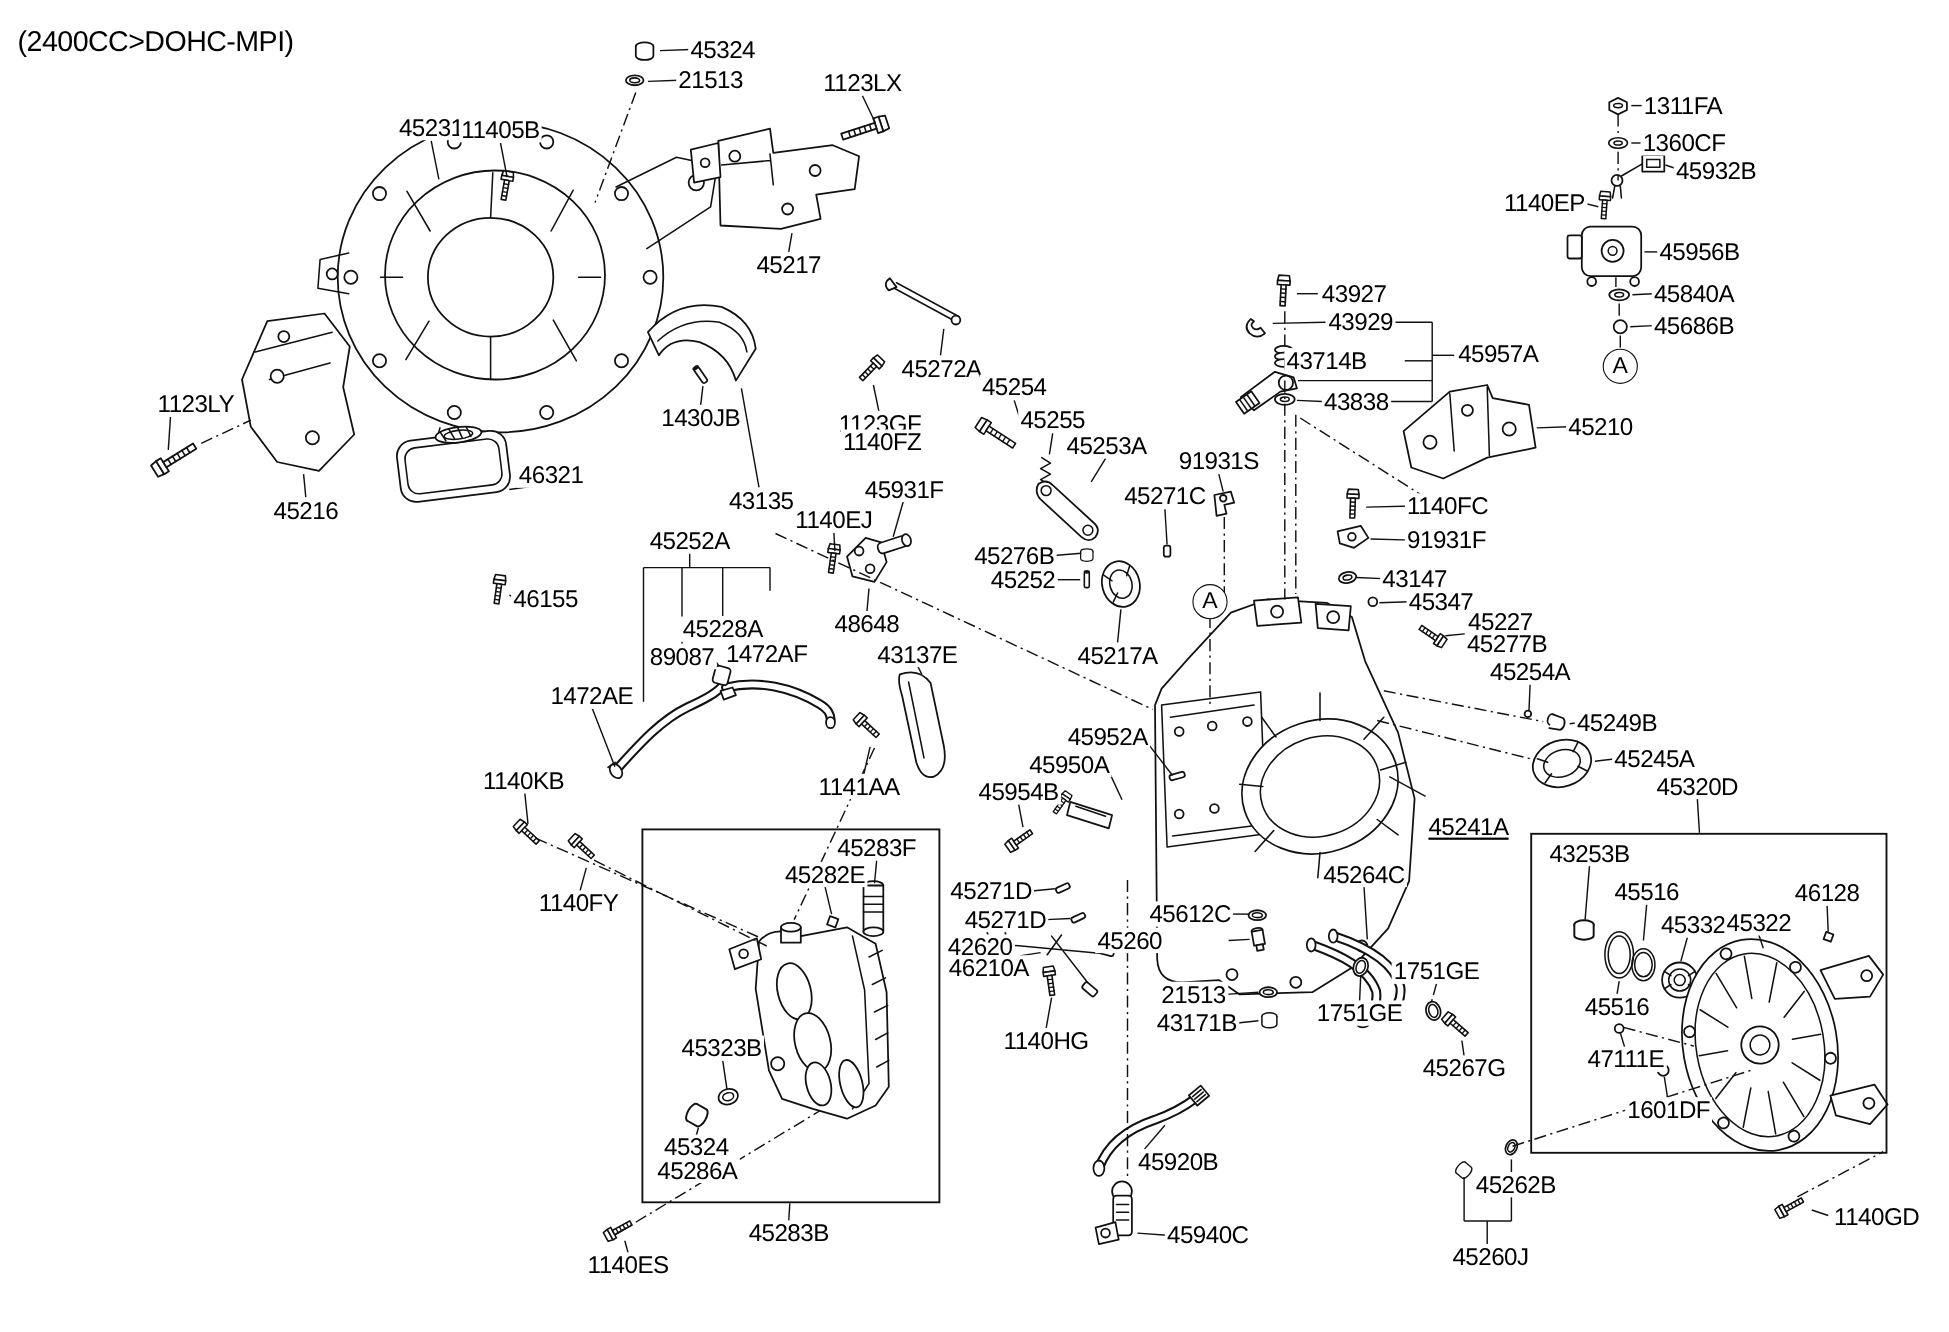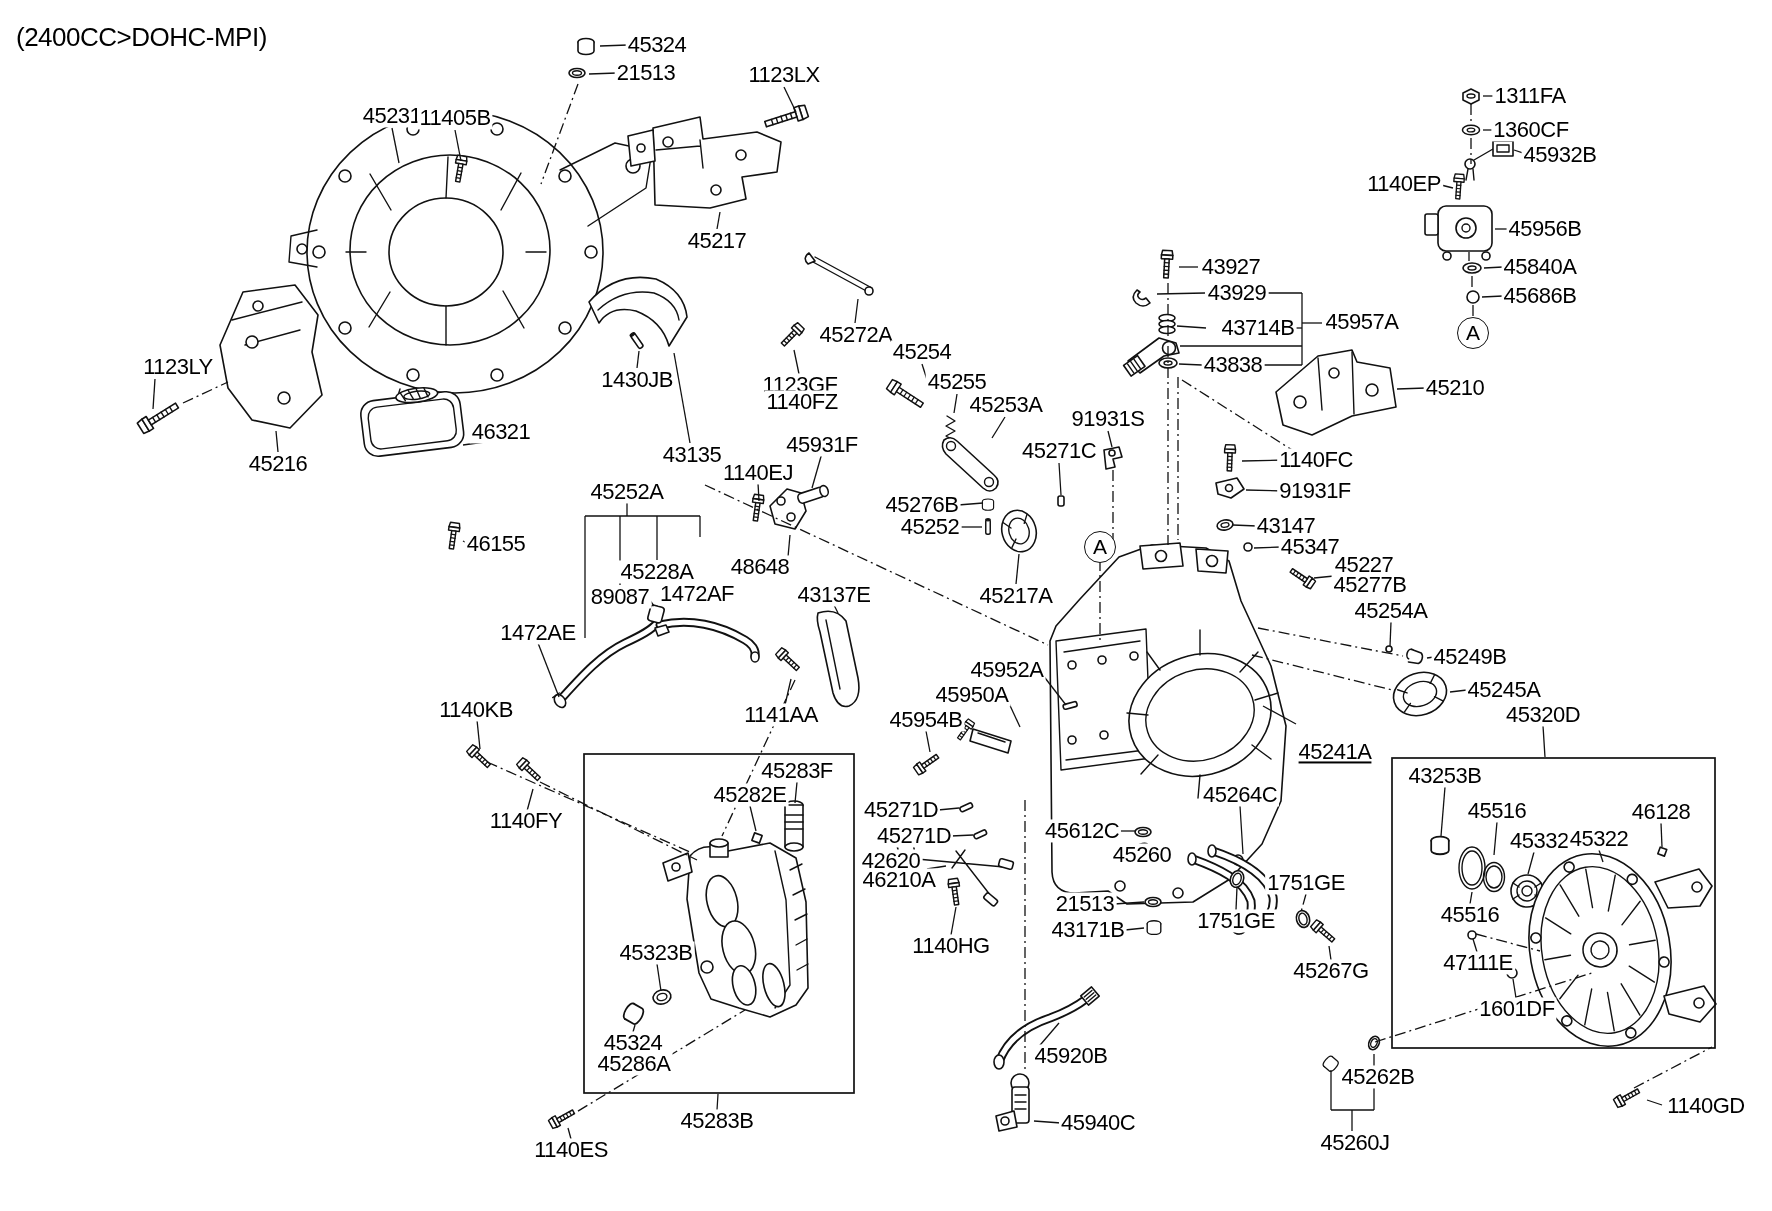--- a/index.html
+++ b/index.html
@@ -559,34 +559,34 @@
       <div class="plabel" style="left: 637px; top: 380px;">1430JB</div>
       <div class="plabel" style="left: 692px; top: 455px;">43135</div>
       <div class="plabel" style="left: 800px; top: 385px;">1123GF</div>
       <div class="plabel" style="left: 802px; top: 402px;">1140FZ</div>
       <div class="plabel" style="left: 822px; top: 445px;">45931F</div>
       <div class="plabel" style="left: 758px; top: 473px;">1140EJ</div>
       <div class="plabel" style="left: 627px; top: 492px;">45252A</div>
       <div class="plabel" style="left: 697px; top: 548px; margin-top: 46px;">1472AF</div>
       <div class="plabel" style="left: 657px; top: 572px;">45228A</div>
       <div class="plabel" style="left: 620px; top: 597px;">89087</div>
-      <div class="plabel" style="left: 760px; top: 567px;">48648</div>
+      <div class="plabel" style="left: 788px; top: 567px;">48648</div>
       <div class="plabel" style="left: 834px; top: 595px;">43137E</div>
       <div class="plabel" style="left: 538px; top: 633px;">1472AE</div>
       <div class="plabel" style="left: 922px; top: 352px;">45254</div>
       <div class="plabel" style="left: 957px; top: 382px;">45255</div>
       <div class="plabel" style="left: 1006px; top: 405px;">45253A</div>
       <div class="plabel" style="left: 1108px; top: 419px;">91931S</div>
       <div class="plabel" style="left: 1059px; top: 451px;">45271C</div>
       <div class="plabel" style="left: 922px; top: 505px;">45276B</div>
       <div class="plabel" style="left: 930px; top: 527px;">45252</div>
       <div class="plabel" style="left: 1016px; top: 596px;">45217A</div>
       <div class="plabel" style="left: 1231px; top: 267px;">43927</div>
       <div class="plabel" style="left: 1237px; top: 293px;">43929</div>
-      <div class="plabel" style="left: 1258px; top: 328px; text-align: right;">43714B</div>
+      <div class="plabel" style="left: 1206px; top: 328px; text-align: right;">43714B</div>
       <div class="plabel" style="left: 1233px; top: 365px;">43838</div>
       <div class="plabel" style="left: 1362px; top: 322px;">45957A</div>
       <div class="plabel" style="left: 1455px; top: 388px;">45210</div>
       <div class="plabel" style="left: 1530px; top: 96px;">1311FA</div>
       <div class="plabel" style="left: 1531px; top: 130px;">1360CF</div>
       <div class="plabel" style="left: 1560px; top: 155px;">45932B</div>
       <div class="plabel" style="left: 1404px; top: 184px;">1140EP</div>
       <div class="plabel" style="left: 1545px; top: 229px;">45956B</div>
       <div class="plabel" style="left: 1540px; top: 267px;">45840A</div>
       <div class="plabel" style="left: 1540px; top: 296px;">45686B</div>
@@ -612,21 +612,21 @@
       <div class="plabel" style="left: 656px; top: 953px;">45323B</div>
       <div class="plabel" style="left: 633px; top: 1043px;">45324</div>
       <div class="plabel" style="left: 634px; top: 1064px;">45286A</div>
       <div class="plabel" style="left: 717px; top: 1121px;">45283B</div>
       <div class="plabel" style="left: 571px; top: 1150px;">1140ES</div>
       <div class="plabel" style="left: 901px; top: 810px;">45271D</div>
       <div class="plabel" style="left: 914px; top: 836px;">45271D</div>
       <div class="plabel" style="left: 891px; top: 861px;">42620</div>
       <div class="plabel" style="left: 899px; top: 880px;">46210A</div>
       <div class="plabel" style="left: 1082px; top: 831px;">45612C</div>
-      <div class="plabel" style="left: 1142px; top: 855px;">45260</div>
+      <div class="plabel" style="left: 1027px; top: 855px;">45260</div>
       <div class="plabel" style="left: 1085px; top: 904px;">21513</div>
       <div class="plabel" style="left: 1088px; top: 930px;">43171B</div>
       <div class="plabel" style="left: 951px; top: 946px;">1140HG</div>
       <div class="plabel" style="left: 1071px; top: 1056px;">45920B</div>
       <div class="plabel" style="left: 1098px; top: 1123px;">45940C</div>
       <div class="plabel" style="left: 1240px; top: 795px;">45264C</div>
       <div class="plabel" style="left: 1306px; top: 883px;">1751GE</div>
       <div class="plabel" style="left: 1236px; top: 921px;">1751GE</div>
       <div class="plabel" style="left: 1331px; top: 971px;">45267G</div>
       <div class="plabel" style="left: 1445px; top: 776px;">43253B</div>

